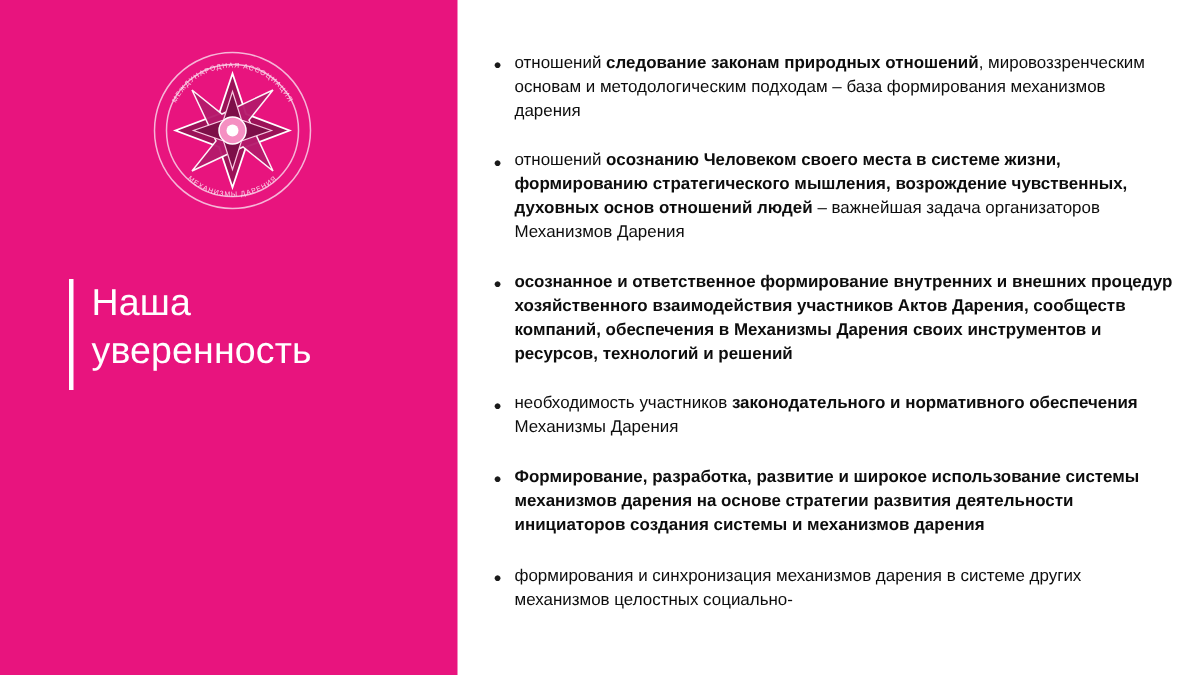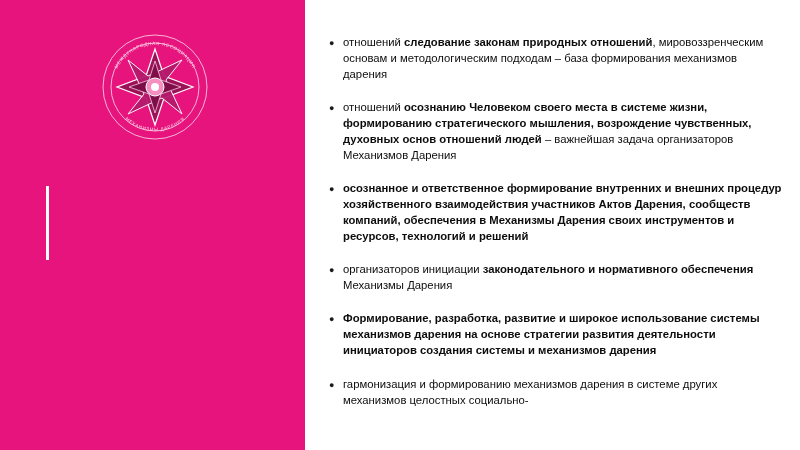--- a/index.html
+++ b/index.html
@@ -119,45 +119,47 @@
           <textPath href="#ringtop" startOffset="50%" text-anchor="middle">МЕЖДУНАРОДНАЯ АССОЦИАЦИЯ</textPath>
         </text>
         <text font-size="4.6" fill="#fbd4e8" font-family="Liberation Sans, sans-serif" letter-spacing="0.7">
           <textPath href="#ringbot" startOffset="50%" text-anchor="middle">МЕХАНИЗМЫ ДАРЕНИЯ</textPath>
         </text>
       </svg>
     </div>
 
     <div class="title-block">
       <div class="title-bar"></div>
+      <div class="title-text">Наша
+уверенность</div>
     </div>
   </div>
 
   <div class="right-panel">
     <div id="bullet-list">
         <div class="bullet-item">
           <span class="bullet-dot">●</span>
           <div class="bullet-text"><span>отношений </span><b>следование законам природных отношений</b><span>, мировоззренческим основам и методологическим подходам – база формирования механизмов дарения</span></div>
         </div>
         <div class="bullet-item">
           <span class="bullet-dot">●</span>
           <div class="bullet-text"><span>отношений </span><b>осознанию Человеком своего места в системе жизни, формированию стратегического мышления, возрождение чувственных, духовных основ отношений людей</b><span> – важнейшая задача организаторов Механизмов Дарения</span></div>
         </div>
         <div class="bullet-item">
           <span class="bullet-dot">●</span>
           <div class="bullet-text"><b>осознанное и ответственное формирование внутренних и внешних процедур хозяйственного взаимодействия участников Актов Дарения, сообществ компаний, обеспечения в Механизмы Дарения своих инструментов и ресурсов, технологий и решений</b></div>
         </div>
         <div class="bullet-item">
           <span class="bullet-dot">●</span>
-          <div class="bullet-text"><span>организаторов инициации </span><b>законодательного и нормативного обеспечения</b><span> Механизмы Дарения</span></div>
+          <div class="bullet-text"><span>необходимость участников </span><b>законодательного и нормативного обеспечения</b><span> Механизмы Дарения</span></div>
         </div>
         <div class="bullet-item">
           <span class="bullet-dot">●</span>
           <div class="bullet-text"><b>Формирование, разработка, развитие и широкое использование системы механизмов дарения на основе стратегии развития деятельности инициаторов создания системы и механизмов дарения</b></div>
         </div>
         <div class="bullet-item">
           <span class="bullet-dot">●</span>
-          <div class="bullet-text"><span>гармонизация и формированию механизмов дарения в системе других механизмов целостных социально-</span></div>
+          <div class="bullet-text"><span>формирования и синхронизация механизмов дарения в системе других механизмов целостных социально-</span></div>
         </div>
       </div>
   </div>
 
 </div>
 
 </body></html>

